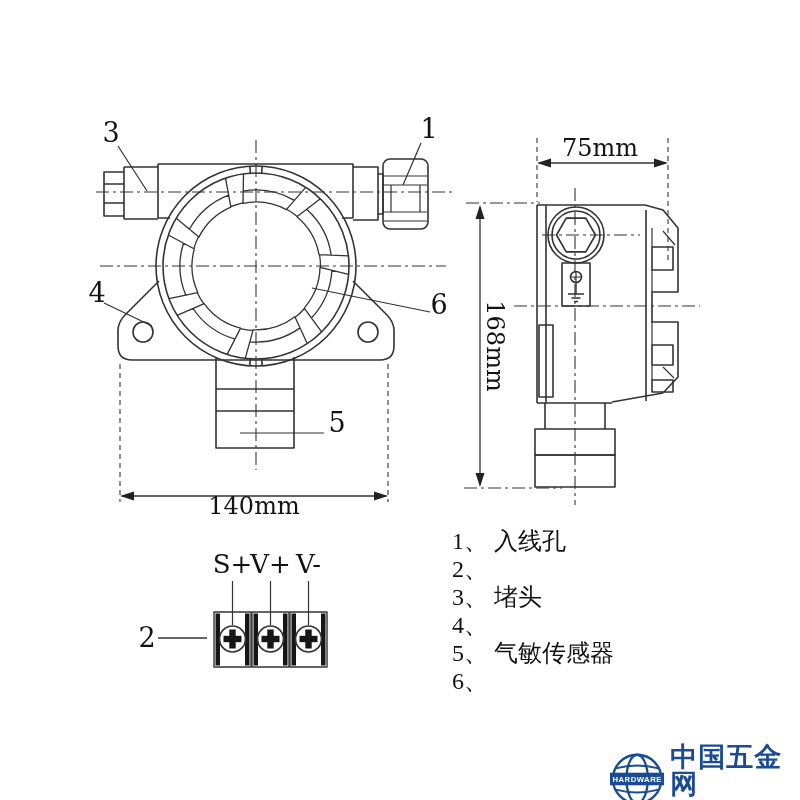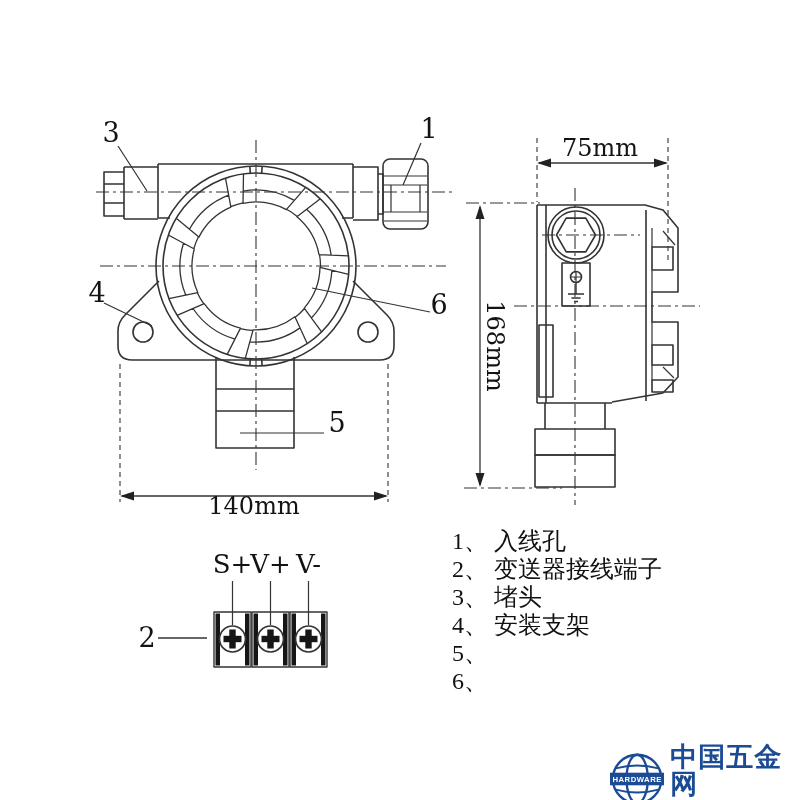--- a/index.html
+++ b/index.html
@@ -146,32 +146,31 @@
     </g>
   </svg>
 
   <div class="legend">
     <div class="row">
       <span class="no">1、</span>
       <span class="lb">入线孔</span>
     </div>
     <div class="row">
       <span class="no">2、</span>
-      <span class="lb">变送器接线端子</span>
     </div>
     <div class="row">
       <span class="no">3、</span>
       <span class="lb">堵头</span>
     </div>
     <div class="row">
       <span class="no">4、</span>
-      <span class="lb">安装支架</span>
     </div>
     <div class="row">
       <span class="no">5、</span>
+      <span class="lb">气敏传感器</span>
     </div>
     <div class="row">
       <span class="no">6、</span>
     </div>
   </div>
 
   <div class="logo">
     <svg width="56" height="56" viewBox="0 0 56 56">
       <g stroke="#1b4b94" fill="none" stroke-width="2.4">
         <circle cx="28" cy="28" r="25"></circle>

